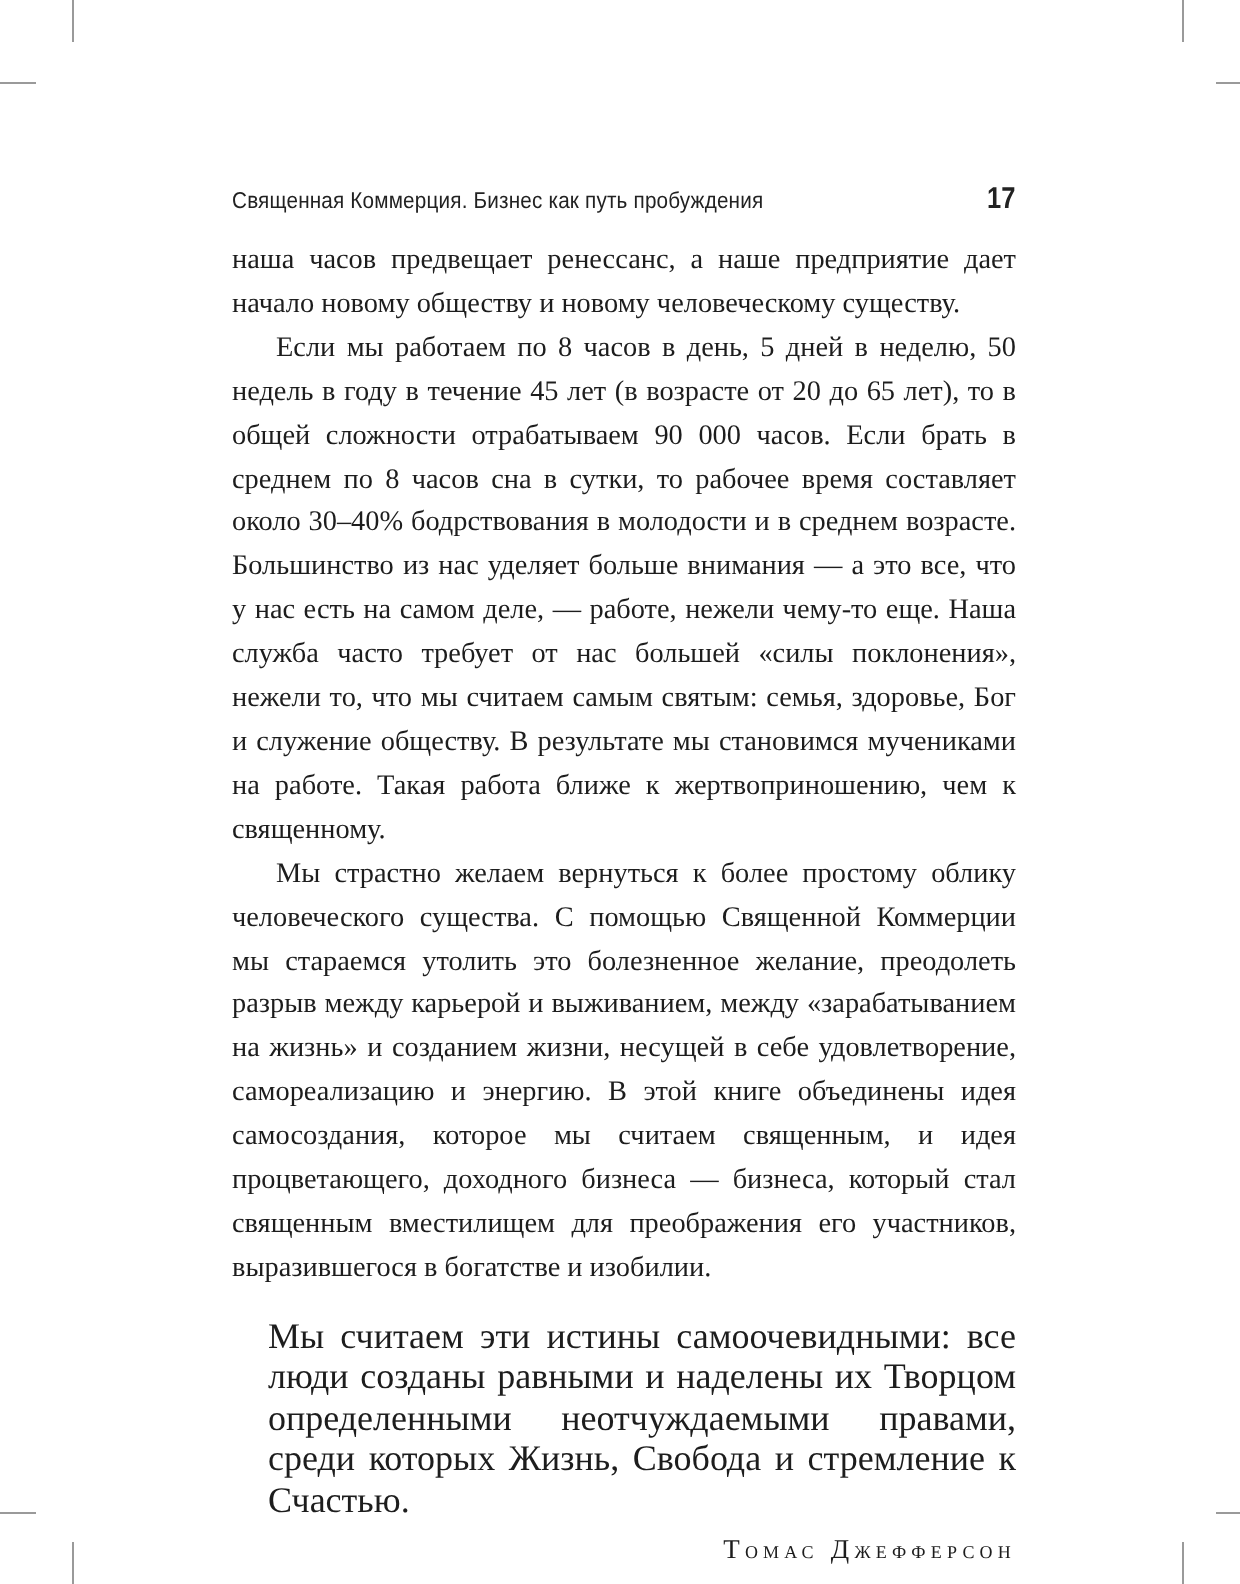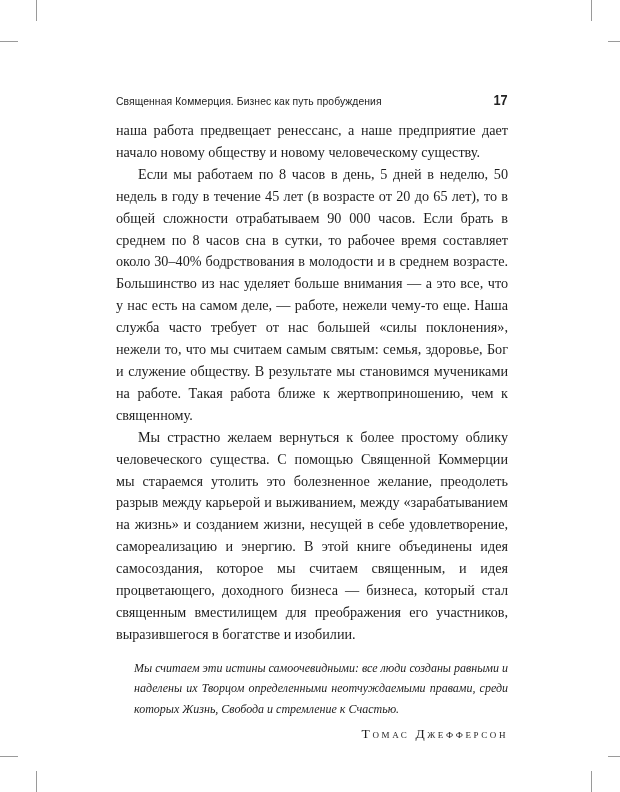--- a/index.html
+++ b/index.html
@@ -14,21 +14,21 @@
     .running-title { position: absolute; left: 0; top: 3px; font-size: 11.5px; letter-spacing: 0.1px; transform: scaleX(0.9); transform-origin: left; }
     .page-number { position: absolute; right: 0; top: -1px; font-size: 15px; font-weight: bold; transform: scaleX(0.85); transform-origin: right; }
     .body {
       position: absolute; left: 116px; top: 120px; width: 392px;
       font-family: "Liberation Serif", serif; font-size: 14.2px; line-height: 21.9px;
       color: #1d1d1d; text-align: justify;
     }
     .body p { margin: 0; hyphens: manual; }
     .body p.indent { text-indent: 22px; }
     .quote {
-      margin: 12px 0 0 18px; font-style: italic; font-size: 12px; line-height: 20.5px; text-align: justify;
+      margin: 12px 0 0 18px; font-size: 18px; line-height: 20.5px; text-align: justify;
     }
     .attribution {
       text-align: right; font-size: 10.5px; letter-spacing: 2.6px; margin-top: 4px;
       font-variant: small-caps; text-transform: none;
     }
     .attribution span { font-size: 13.5px; }
     .spacer-after-quote { height: 22px; }
   </style>
 </head>
 <body>
@@ -41,21 +41,21 @@
 <div class="crop v" style="left:36px; top:771px; height:21px;"></div>
 <div class="crop h" style="left:608px; top:756px; width:12px;"></div>
 <div class="crop v" style="left:591px; top:771px; height:21px;"></div>
 
 <div class="header">
   <span class="running-title">Священная Коммерция. Бизнес как путь пробуждения</span>
   <span class="page-number">17</span>
 </div>
 
 <div class="body">
-  <p>наша работа предвещает ренессанс, а наше предприятие дает начало новому обществу и новому человеческому существу.</p>
+  <p>наша часов предвещает ренессанс, а наше предприятие дает начало новому обществу и новому человеческому существу.</p>
   <p class="indent">Если мы работаем по 8 часов в день, 5 дней в неделю, 50 недель в году в течение 45 лет (в возрасте от 20 до 65 лет), то в общей сложности отрабатываем 90 000 часов. Если брать в среднем по 8 часов сна в сутки, то рабочее время составляет около 30–40% бодрствования в молодости и в среднем возрасте. Большинство из нас уделяет больше внимания — а это все, что у нас есть на самом деле, — работе, нежели чему-то еще. Наша служба часто требует от нас большей «силы поклонения», нежели то, что мы считаем самым святым: семья, здоровье, Бог и служение обществу. В результате мы становимся мучениками на работе. Такая работа ближе к жертвоприношению, чем к священному.</p>
   <p class="indent">Мы страстно желаем вернуться к более простому облику человеческого существа. С помощью Священной Коммерции мы стараемся утолить это болезненное желание, преодолеть разрыв между карьерой и выживанием, между «зарабатыванием на жизнь» и созданием жизни, несущей в себе удовлетворение, самореализацию и энергию. В этой книге объединены идея самосоздания, которое мы считаем священным, и идея процветающего, доходного бизнеса — бизнеса, который стал священным вместилищем для преображения его участников, выразившегося в богатстве и изобилии.</p>
   <div class="quote">
     <p>Мы считаем эти истины самоочевидными: все люди созданы равными и наделены их Творцом определенными неотчуждаемыми правами, среди которых Жизнь, Свобода и стремление к Счастью.</p>
   </div>
   <div class="attribution">
     <span>Томас Джефферсон</span>
   </div>
   <div class="spacer-after-quote"></div>
 

